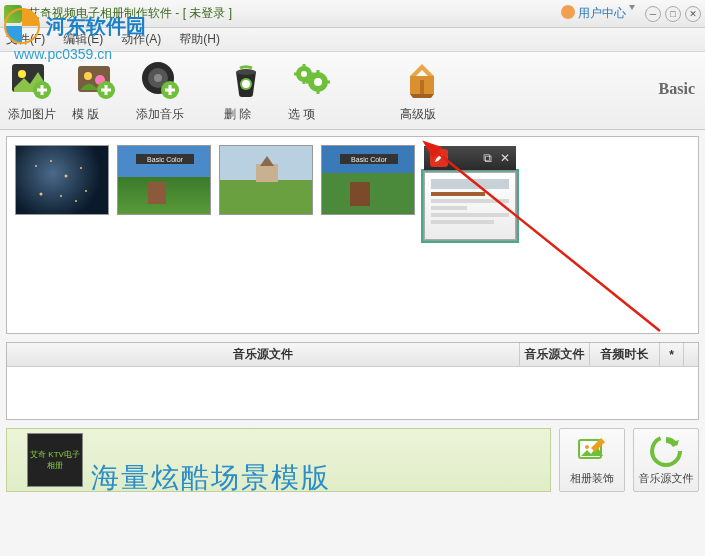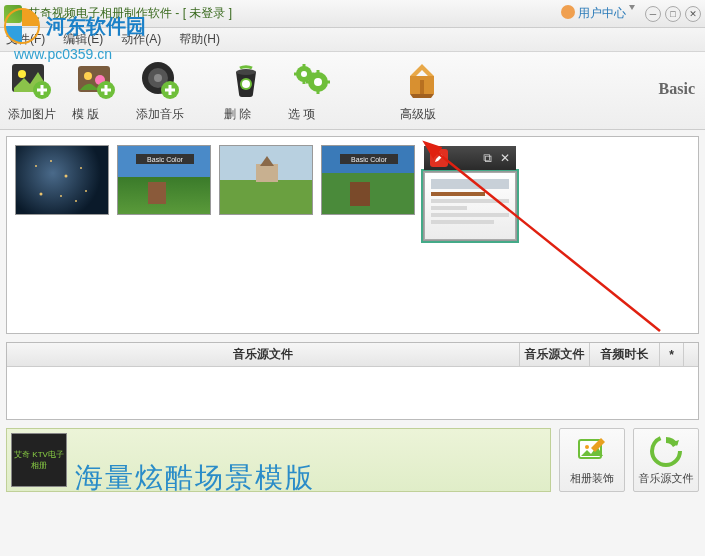--- a/index.html
+++ b/index.html
@@ -41,21 +41,21 @@
   .music-panel { margin: 8px 6px 0 6px; border: 1px solid #bbb; background: #fff; height: 78px; }
   .music-header { display: flex; background: linear-gradient(#f6f6f6,#e6e6e6); height: 24px; border-bottom: 1px solid #ccc; }
   .mh-cell { border-right: 1px solid #ccc; display: flex; align-items: center; justify-content: center; color: #333; font-weight: bold; }
   .mh1 { flex: 1; }
   .mh2 { width: 70px; }
   .mh3 { width: 70px; }
   .mh4 { width: 24px; }
   .mh5 { width: 14px; border-right: none; }
   
   .bottom-row { display: flex; gap: 8px; margin: 8px 6px 0 6px; }
-  .banner { flex: 1; height: 64px; border: 1px solid #c0d098; background: linear-gradient(#ecf4d8,#e0edc8); display: flex; align-items: center; padding: 4px; gap: 8px; }
+  .banner { flex: 1; height: 64px; border: 1px solid #c0d098; background: linear-gradient(#ecf4d8,#e0edc8); display: flex; align-items: center; padding: 20px; gap: 8px; }
   .banner-thumb { width: 56px; height: 54px; background: #222; border: 1px solid #888; display:flex;align-items:center;justify-content:center;color:#8c4;font-size:8px;text-align:center; }
   .banner-text { font-size: 28px; color: #2a8cc8; letter-spacing: 2px; font-weight: 500; flex: 1; margin-top: 36px; }
   .banner-btn { background: linear-gradient(#8cc63e,#5a9e2e); color: #fff; padding: 6px 12px; border-radius: 4px; font-size: 14px; cursor: pointer; }
   .action { width: 66px; height: 64px; border: 1px solid #c8c8c8; background: linear-gradient(#fafafa,#eee); display: flex; flex-direction: column; align-items: center; justify-content: center; gap: 3px; cursor: pointer; border-radius: 2px; }
   .action svg { width: 34px; height: 34px; }
   .action-label { font-size: 11px; color: #444; }
   
   .watermark { position: absolute; top: 8px; left: 4px; z-index: 100; pointer-events: none; }
   .wm-logo { display: flex; align-items: center; gap: 6px; }
   .wm-ic { width: 36px; height: 36px; border-radius: 50%; border: 2px solid #f0a020; position: relative; background: conic-gradient(#f0a020 0 90deg, transparent 90deg 180deg, #30a0e0 180deg 270deg, transparent 270deg); }

